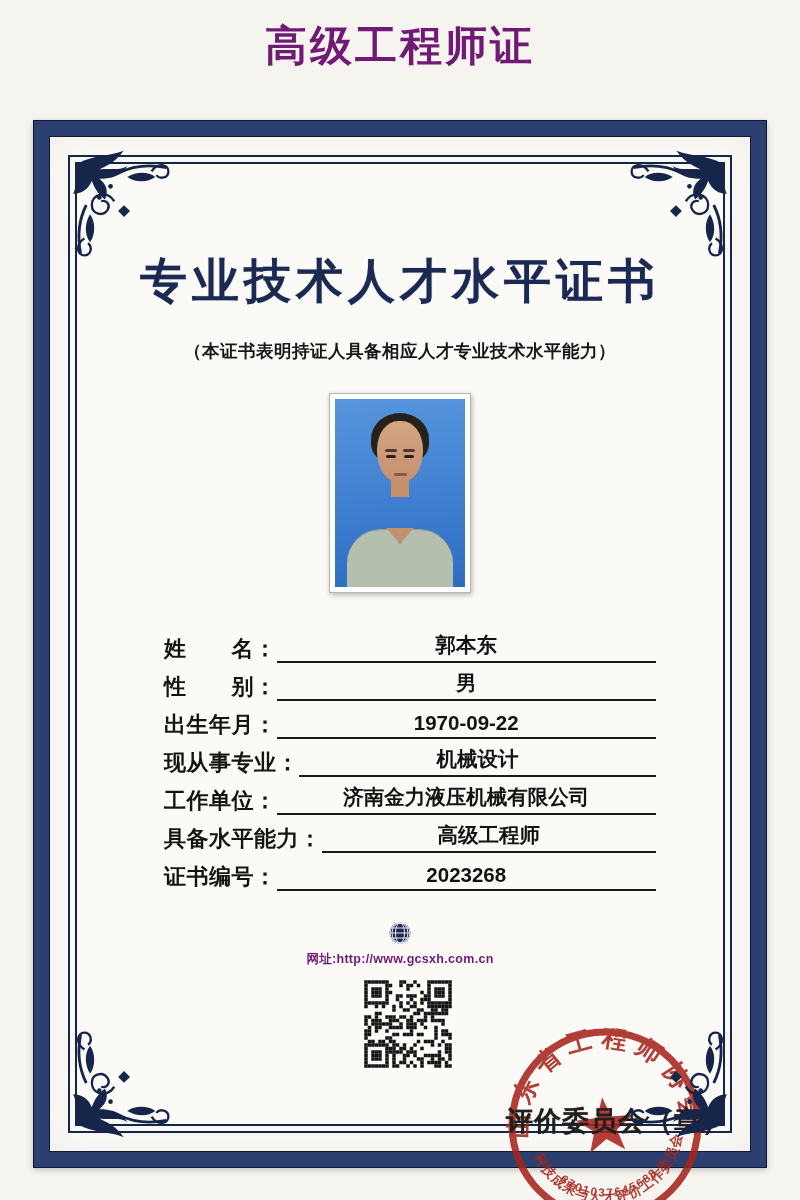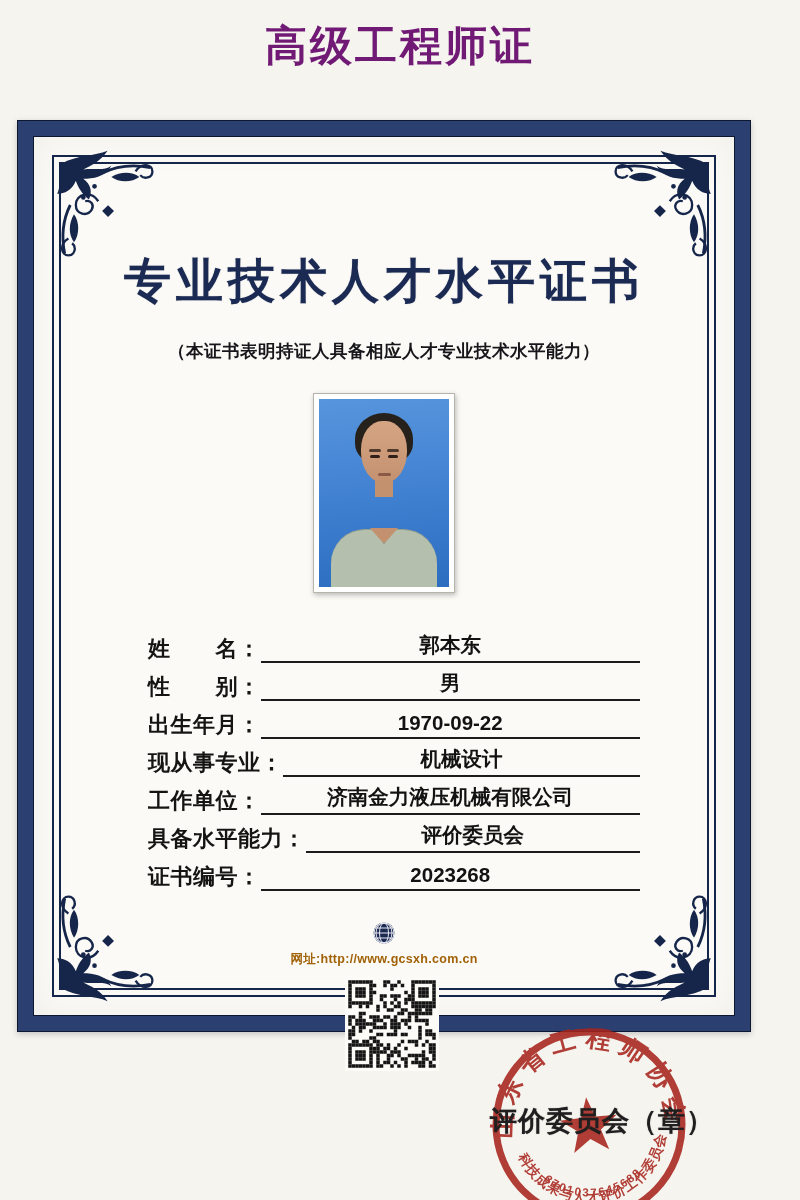--- a/index.html
+++ b/index.html
@@ -24,22 +24,22 @@
     top:18px;left:0;right:0;
     text-align:center;
     font-size:42px;
     font-weight:bold;
     letter-spacing:3px;
     color:#701a75;
   }
   
   .cert{
     position:absolute;
-    left:17px;top:120px;
-    width:734px;height:912px;
+    left:33px;top:120px;
+    width:734px;height:1048px;
     background:var(--navy);
     border:1px solid #0d1730;
     padding:15px;
     box-shadow:0 2px 6px rgba(40,45,60,.25);
   }
   .paper{
     position:relative;
     width:100%;height:100%;
     background:var(--paper);
     border:1px solid #0d1730;
@@ -183,21 +183,21 @@
   
   .footer{
     margin-top:30px;
     text-align:center;
   }
   .globe{display:inline-block;width:24px;height:24px;}
   .website{
     margin-top:2px;
     font-size:12.5px;
     font-weight:bold;
-    color:#a16207;
+    color:#701a75;
     letter-spacing:0.3px;
   }
   .qr-wrap{margin-top:9px;margin-left:16px;display:inline-block;}
   .qr-wrap svg{display:block;}
   
   .seal{
     position:absolute;
     left:455px;top:770px;
     width:200px;height:200px;
     z-index:4;
@@ -309,21 +309,21 @@
         <div class="field-row">
           <span class="field-label">现从事专业：</span>
           <span class="field-value">机械设计</span>
         </div>
         <div class="field-row">
           <span class="field-label">工作单位：</span>
           <span class="field-value">济南金力液压机械有限公司</span>
         </div>
         <div class="field-row">
           <span class="field-label">具备水平能力：</span>
-          <span class="field-value">评价委员会</span>
+          <span class="field-value">高级工程师</span>
         </div>
         <div class="field-row">
           <span class="field-label">证书编号：</span>
           <span class="field-value">2023268</span>
         </div>
       </div>
 
       <div class="footer">
         <span class="globe">
           <svg viewBox="0 0 24 24" width="24" height="24">

